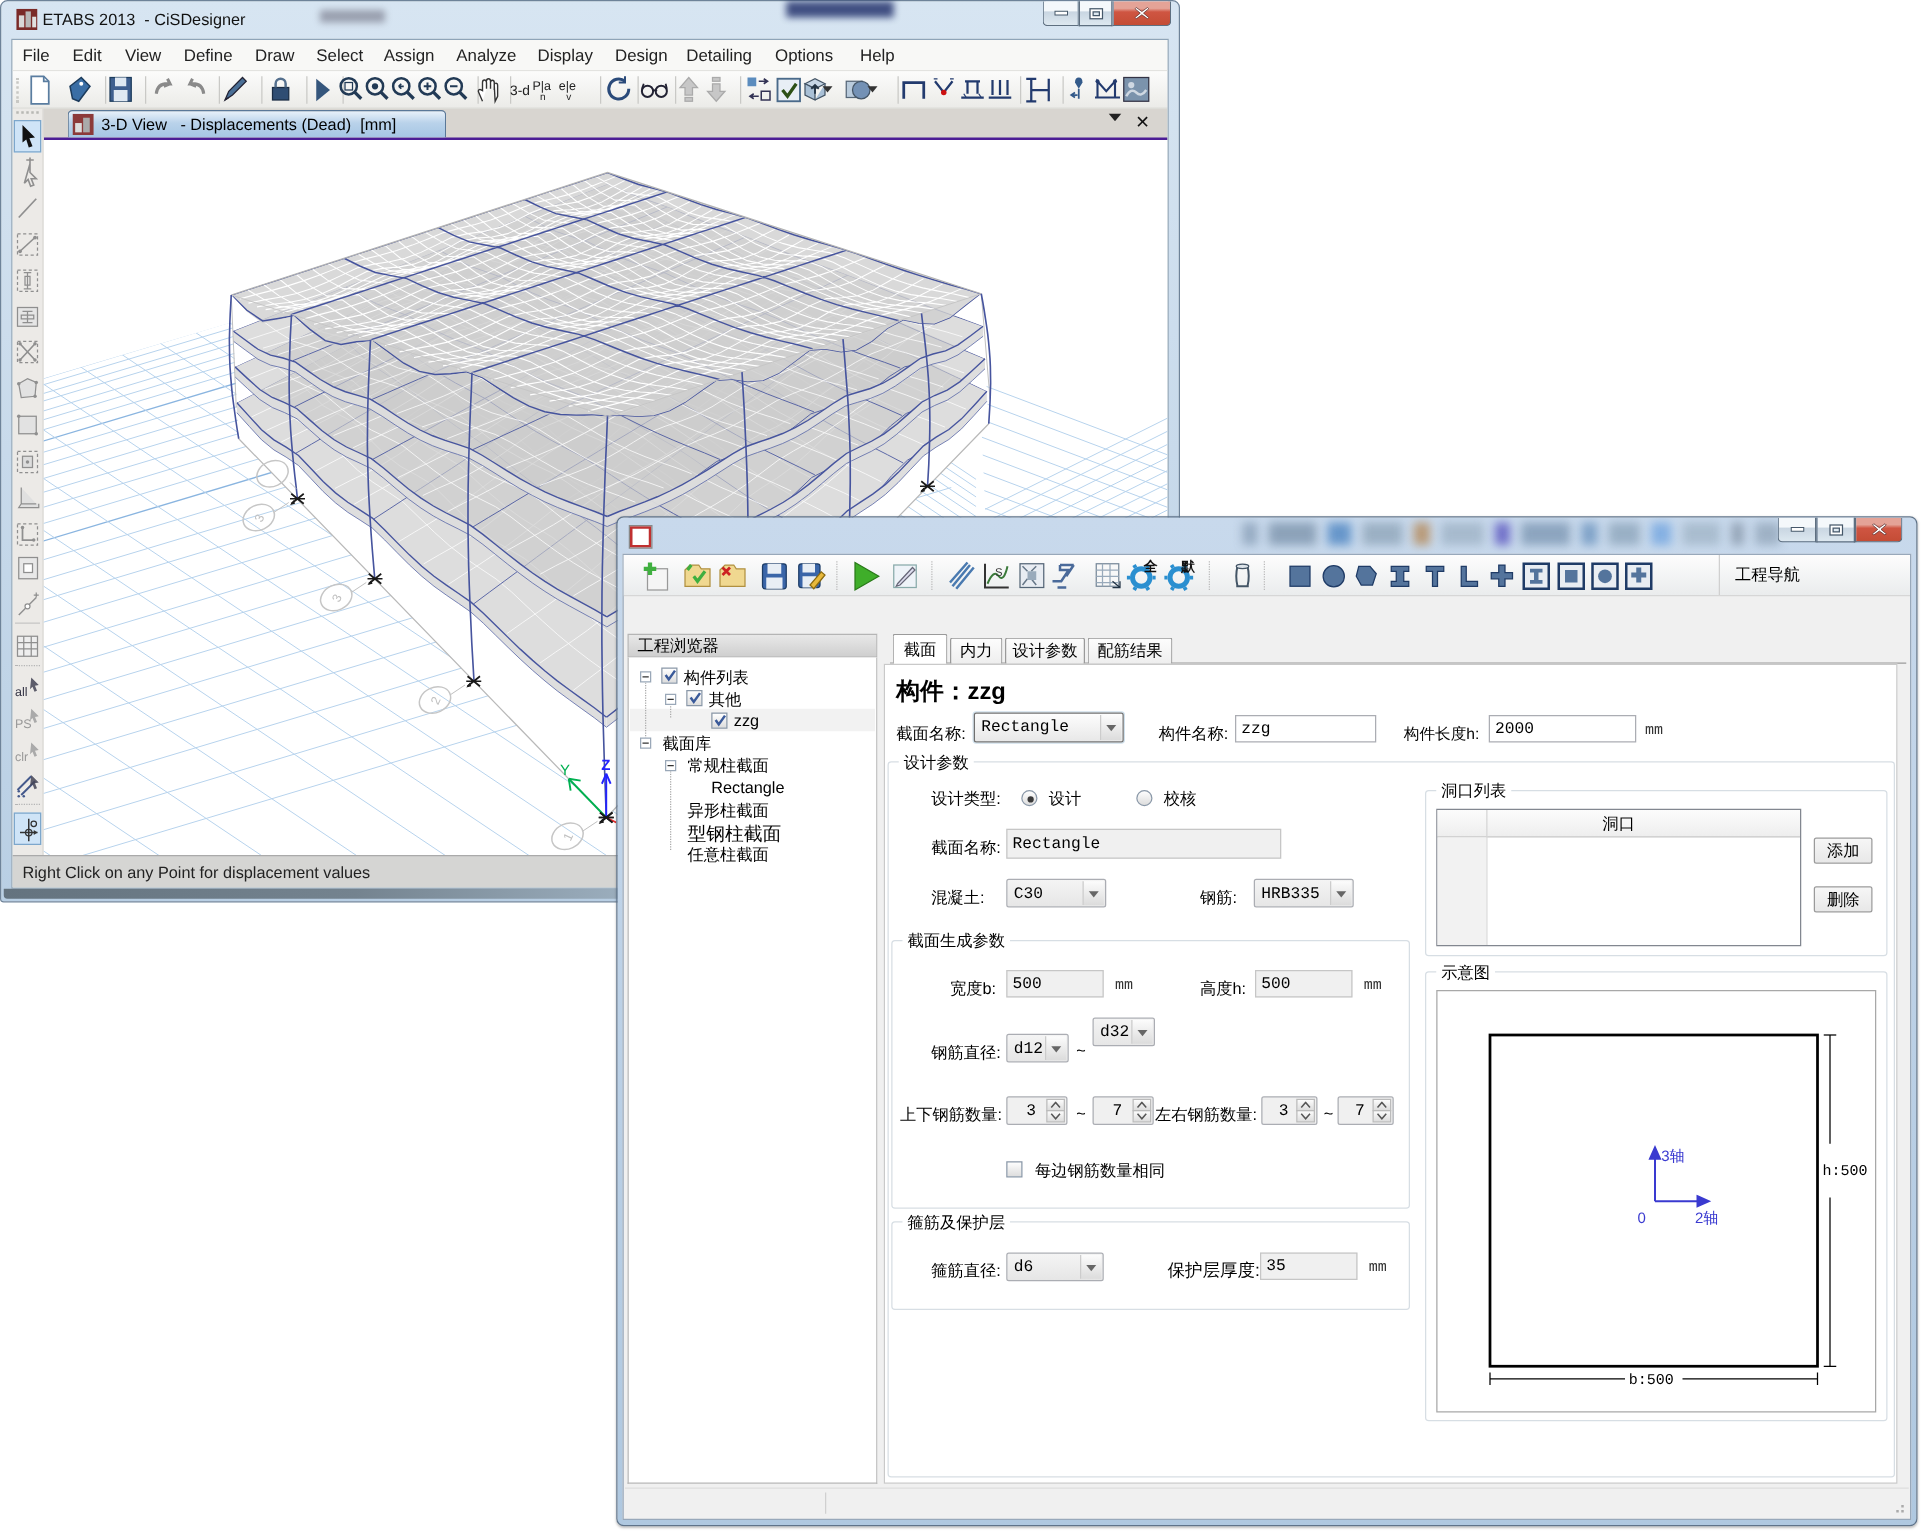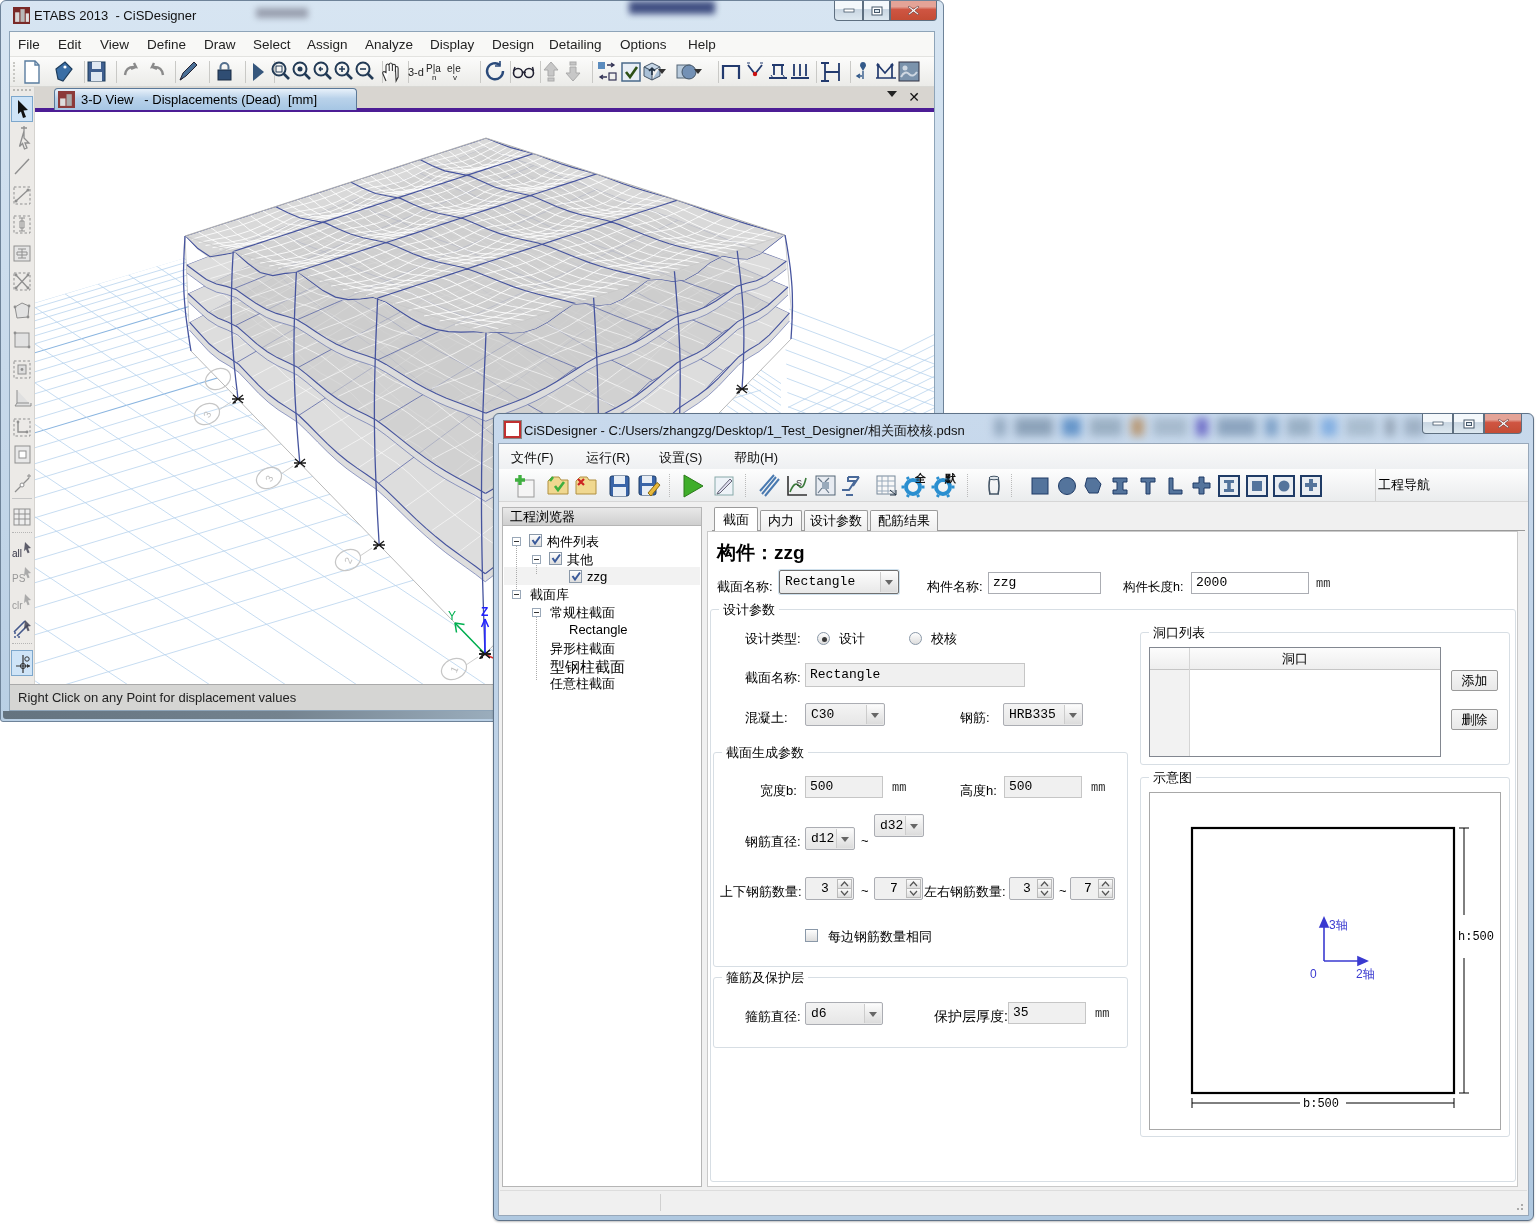--- a/index.html
+++ b/index.html
@@ -10,21 +10,21 @@
 #w1 .icon1{position:absolute;left:12px;top:6px;width:17px;height:17px}
 .capbtns{position:absolute;top:0;height:20px;display:flex}
 .cb{height:20px;border:1px solid #5e6f80;border-top:none;background:linear-gradient(#f4f8fb 40%,#c9d6e2 45%,#dde8f0);display:flex;align-items:center;justify-content:center}
 .cb.close{background:linear-gradient(#e4a397 30%,#cf5542 45%,#c44c35)}
 #w1 .capbtns{left:833px}
 .cb svg{display:block}
 .inner1{position:absolute;left:8px;top:30px;right:8px;bottom:10px;background:#f4f4f2;border:1px solid #8ea4b8;overflow:hidden}
 .menubar1{height:25px;background:#f8f8f6;border-bottom:1px solid #e3e3e0;display:flex;align-items:center;font-size:13.5px;color:#222}
 .menubar1 span{padding:0 0}
 .toolbar1{height:30px;background:linear-gradient(#fcfcfb,#ebebe8);border-bottom:1px solid #d8d8d4;position:relative}
-.subtitle{height:25px;background:#d8d5d0;position:relative;border-bottom:4px solid #4c1d95}
+.subtitle{height:25px;background:#d8d5d0;position:relative;border-bottom:2px solid #4c1d95}
 .tab3d{position:absolute;left:19px;top:1px;width:303px;height:22px;background:linear-gradient(#e8f1fa,#b9d2ea 45%,#a6c6e4);border:1px solid #5a7898;border-bottom:none;border-radius:4px 4px 0 0;font-size:13px;display:flex;align-items:center;color:#000}
 .ltb{position:absolute;left:0;top:55px;width:25px;bottom:26px;background:#eceae7;border-right:1px solid #d5d3cf}
 .vp3d{position:absolute;left:25px;top:80px;right:0;bottom:26px;background:#fff}
 .status1{position:absolute;left:0;bottom:0;right:0;height:26px;background:#d5d5d3;border-top:1px solid #aaa;font-size:13px;color:#222;display:flex;align-items:center;padding-left:8px}
 
 #w2{left:493px;top:413px;width:1041px;height:808px;background:linear-gradient(#c8d9ec,#afc8e0);border:1px solid #5f7389;border-radius:6px;box-shadow:0 1px 2px rgba(0,0,0,.25);overflow:hidden}
 #w2 .title{position:absolute;left:30px;top:8px;font-size:13px;color:#111;white-space:nowrap}
 #w2 .icon2{position:absolute;left:10px;top:7px;width:17px;height:17px;background:#fff;border:2px solid #c03030;outline:1px solid #888}
 #w2 .capbtns{left:928px}
 .inner2{position:absolute;left:4px;top:29px;right:4px;bottom:4px;background:#f0f0f0;border:1px solid #98a8ba}
@@ -575,21 +575,20 @@
           <path d="M479 649L489 657M479 657L489 649M478 653L490 653" stroke="#1a1a1a" stroke-width="1.3" fill="none"></path>
           <path d="M478 658 l3,-4 l1,3 z" fill="#1a1a1a"></path>
         </svg></div>
   <div class="status1">Right Click on any Point for displacement values</div>
  </div>
 <div style="position:absolute;left:2px;right:2px;bottom:2px;height:8px;background:linear-gradient(to right,#64737f,#74838f 30%,#9fb2c2 55%,#c3d6e6);border-radius:0 0 3px 3px"></div>
   </div>
 
 <div id="w2" class="win">
  <div class="icon2"></div>
- <div class="title">CiSDesigner - C:/Users/zhangzg/Desktop/1_Test_Designer/相关面校核.pdsn</div>
  <div style="position:absolute;left:500px;top:4px;height:18px;width:430px;filter:blur(4px);opacity:.8;display:flex;gap:9px">
 <div style="width:14px;background:#8aa0b8"></div>
       <div style="width:46px;background:#7e95ad"></div>
       <div style="width:22px;background:#4f86c2"></div>
       <div style="width:38px;background:#90a6ba"></div>
       <div style="width:16px;background:#b58a5a"></div>
       <div style="width:40px;background:#9fb3c6"></div>
       <div style="width:15px;background:#5a55c0"></div>
       <div style="width:46px;background:#7e98b4"></div>
       <div style="width:16px;background:#6f96c0"></div>
@@ -611,26 +610,20 @@
           <rect x="3.5" y="3.5" width="5" height="3" fill="#dde8f0" stroke="#46586a"></rect>
         </svg>
       </div>
   <div class="cb close" style="width:38px;border-radius:0 0 4px 0">
         <svg width="13" height="11" viewBox="0 0 13 11">
           <path d="M2,1 L6.5,4.2 L11,1 L12,2 L7.8,5.5 L12,9 L11,10 L6.5,6.8 L2,10 L1,9 L5.2,5.5 L1,2 Z" fill="#fff" stroke="#5a3030" stroke-width=".6"></path>
         </svg>
       </div>
  </div>
  <div class="inner2">
-  <div class="menubar2" style="position:relative">
-        <span style="position:absolute;left:12px;top:5px">文件(F)</span>
-        <span style="position:absolute;left:87px;top:5px">运行(R)</span>
-        <span style="position:absolute;left:160px;top:5px">设置(S)</span>
-        <span style="position:absolute;left:235px;top:5px">帮助(H)</span>
-      </div>
   <div class="toolbar2" id="tb2">
         <svg style="position:absolute;left:13px;top:3px" width="26" height="28" viewBox="0 0 26 28">
           <rect x="6" y="8" width="16" height="17" fill="#f5f5f5" stroke="#999"></rect>
           <path d="M6 2 h8 M10 -2" stroke="none"></path>
           <path d="M3 8 h10 M8 3 v10" stroke="#3faf3f" stroke-width="3.4"></path>
         </svg>
         <svg style="position:absolute;left:46px;top:3px" width="26" height="28" viewBox="0 0 26 28">
           <path d="M3 9 l4 -4 h7 l2 3 h7 v14 h-20 z" fill="#f0d890" stroke="#b09040"></path>
           <path d="M4 12 l3 7 M7 5 l2 4" stroke="#fff" stroke-width="0"></path>
           <path d="M5 9 l3 -4 M10 14 l3 4 l6 -8" stroke="#3faf3f" stroke-width="2.6" fill="none"></path>
@@ -741,21 +734,21 @@
           <rect x="8" y="9" width="10" height="10" fill="#54749c"></rect>
         </svg>
         <svg style="position:absolute;left:772px;top:3px" width="26" height="28" viewBox="0 0 26 28">
           <rect x="3" y="4" width="20" height="20" fill="#e9edf2" stroke="#1f3b66" stroke-width="2"></rect>
           <circle cx="13" cy="14" r="5.5" fill="#54749c"></circle>
         </svg>
         <svg style="position:absolute;left:799px;top:3px" width="26" height="28" viewBox="0 0 26 28">
           <rect x="3" y="4" width="20" height="20" fill="#e9edf2" stroke="#1f3b66" stroke-width="2"></rect>
           <path d="M11 7 h4 v4 h4 v4 h-4 v4 h-4 v-4 H7 v-4 h4 z" fill="#54749c"></path>
         </svg>
-        <div style="position:absolute;left:876px;top:0;bottom:0;display:flex;align-items:center;font-size:13px;border-left:1px solid #d0d0d0;padding-left:2px">工程导航</div>
+        <div style="position:absolute;left:876px;top:0;bottom:0;display:flex;align-items:center;font-size:13px;border-left:1px solid #d0d0d0;padding-left:12px">工程导航</div>
       </div>
   <div class="lpanel">
    <div class="lphead">工程浏览器</div>
    <div class="lptree" id="tree">
           <div style="position:absolute;left:1px;top:41px;right:1px;height:18px;background:#f2f2f2"></div>
           <div style="position:absolute;left:13px;top:18px;height:47px;border-left:1px dotted #aaa;"></div>
           <div style="position:absolute;left:33px;top:36px;height:12px;border-left:1px dotted #aaa;"></div>
           <div style="position:absolute;left:13px;top:71px;height:0px;border-left:1px dotted #aaa;"></div>
           <div style="position:absolute;left:33px;top:89px;height:65px;border-left:1px dotted #aaa;"></div>
           <div style="position:absolute;left:53px;top:107px;height:0px;border-left:1px dotted #aaa;"></div>

